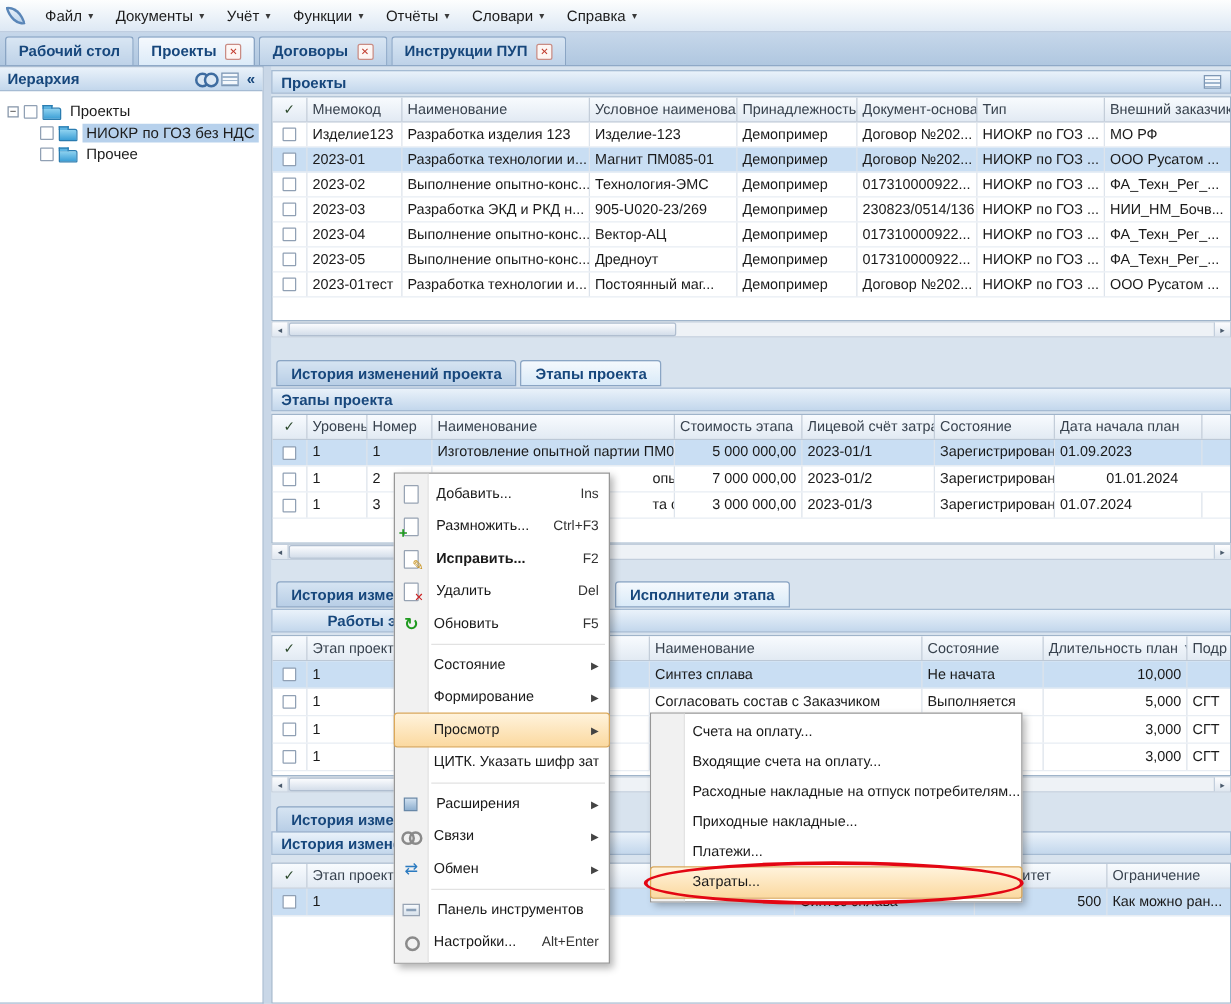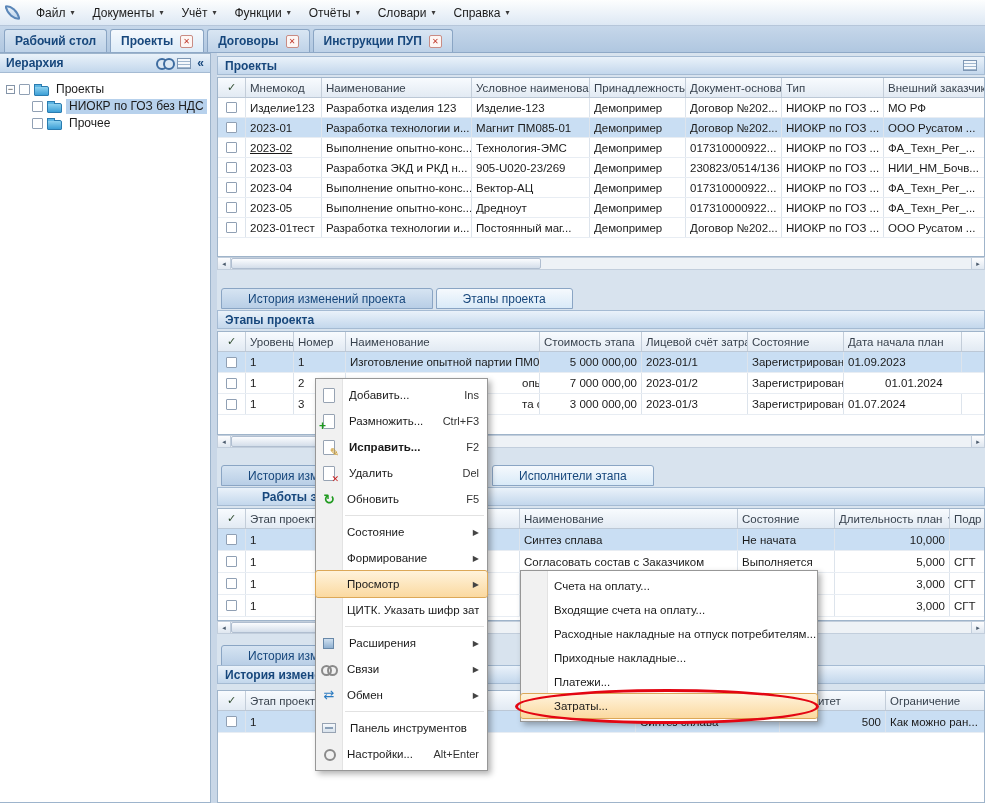--- a/index.html
+++ b/index.html
@@ -58,21 +58,21 @@
   .vsplit{position:absolute;left:211px;top:53px;width:6px;height:750px;background:#c9d7e7;}
   .mainbg{position:absolute;left:217px;top:53px;width:768px;height:750px;background:#d8e3ee;}
   .pheadbar{position:absolute;left:217px;width:768px;height:19px;
     background:linear-gradient(#eaf2fa,#c3d7ec);border:1px solid #a5bbd3;
     display:flex;align-items:center;justify-content:space-between;padding:0 7px;
     font-size:12px;font-weight:bold;color:#17477c;}
   #projects-header{top:56px;} #stages-header{top:310px;} #works-header{top:487px;padding-left:44px;} #history-header{top:665px;}
 
   .ptabs{position:absolute;display:flex;align-items:flex-end;gap:3px;height:23px;}
   #stages-tabs{left:221px;top:286px;} #works-tabs{left:221px;top:463px;} #history-tabs{left:221px;top:643px;}
-  .ptab{height:21px;display:flex;align-items:center;padding:0 26px;font-size:12px;font-weight:normal;
+  .ptab{height:21px;display:flex;align-items:center;padding:0 11px;font-size:12px;font-weight:bold;
     color:#17477c;background:linear-gradient(#d6e4f2,#b8cee6);border:1px solid #8aa5c4;
     border-radius:3px 3px 0 0;white-space:nowrap;overflow:hidden;}
   .ptab.active{background:linear-gradient(#f5f9fd,#d9eaf8);}
   #works-tabs .ptab:first-child{max-width:118px;}
   #works-tabs .ptab:nth-child(2){margin-left:150px;}
   #history-tabs .ptab:first-child{max-width:118px;}
 
   
   .tbl{position:absolute;left:217px;width:768px;background:#fff;border:1px solid #9fb4ca;overflow:hidden;}
   #projects-table{top:77px;height:180px;}
@@ -319,21 +319,21 @@
         <span>НИОКР по ГОЗ ...</span>
       </div>
       <div class="cell" style="width: 101px;">
         <span>ООО Русатом ...</span>
       </div>
     </div>
     <div class="trow">
       <div class="cell ck" style="width: 28px;">
         <span class="cbx"></span>
       </div>
-      <div class="cell" style="width: 76px; text-decoration: underline;">
+      <div class="cell" style="width: 76px;">
         <span>2023-02</span>
       </div>
       <div class="cell" style="width: 150px;">
         <span>Выполнение опытно-конс...</span>
       </div>
       <div class="cell" style="width: 118px;">
         <span>Технология-ЭМС</span>
       </div>
       <div class="cell" style="width: 96px;">
         <span>Демопример</span>

